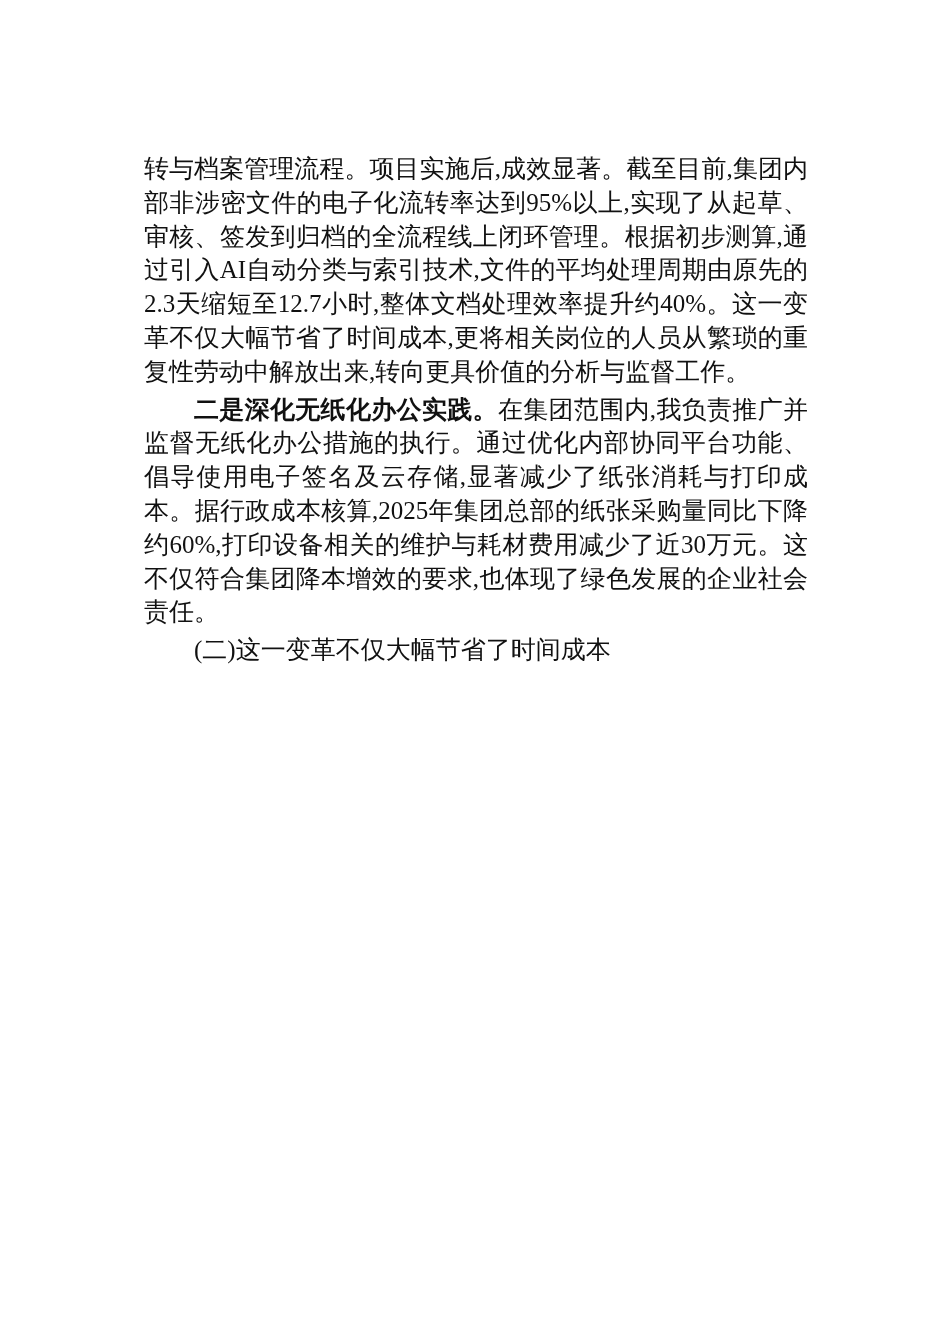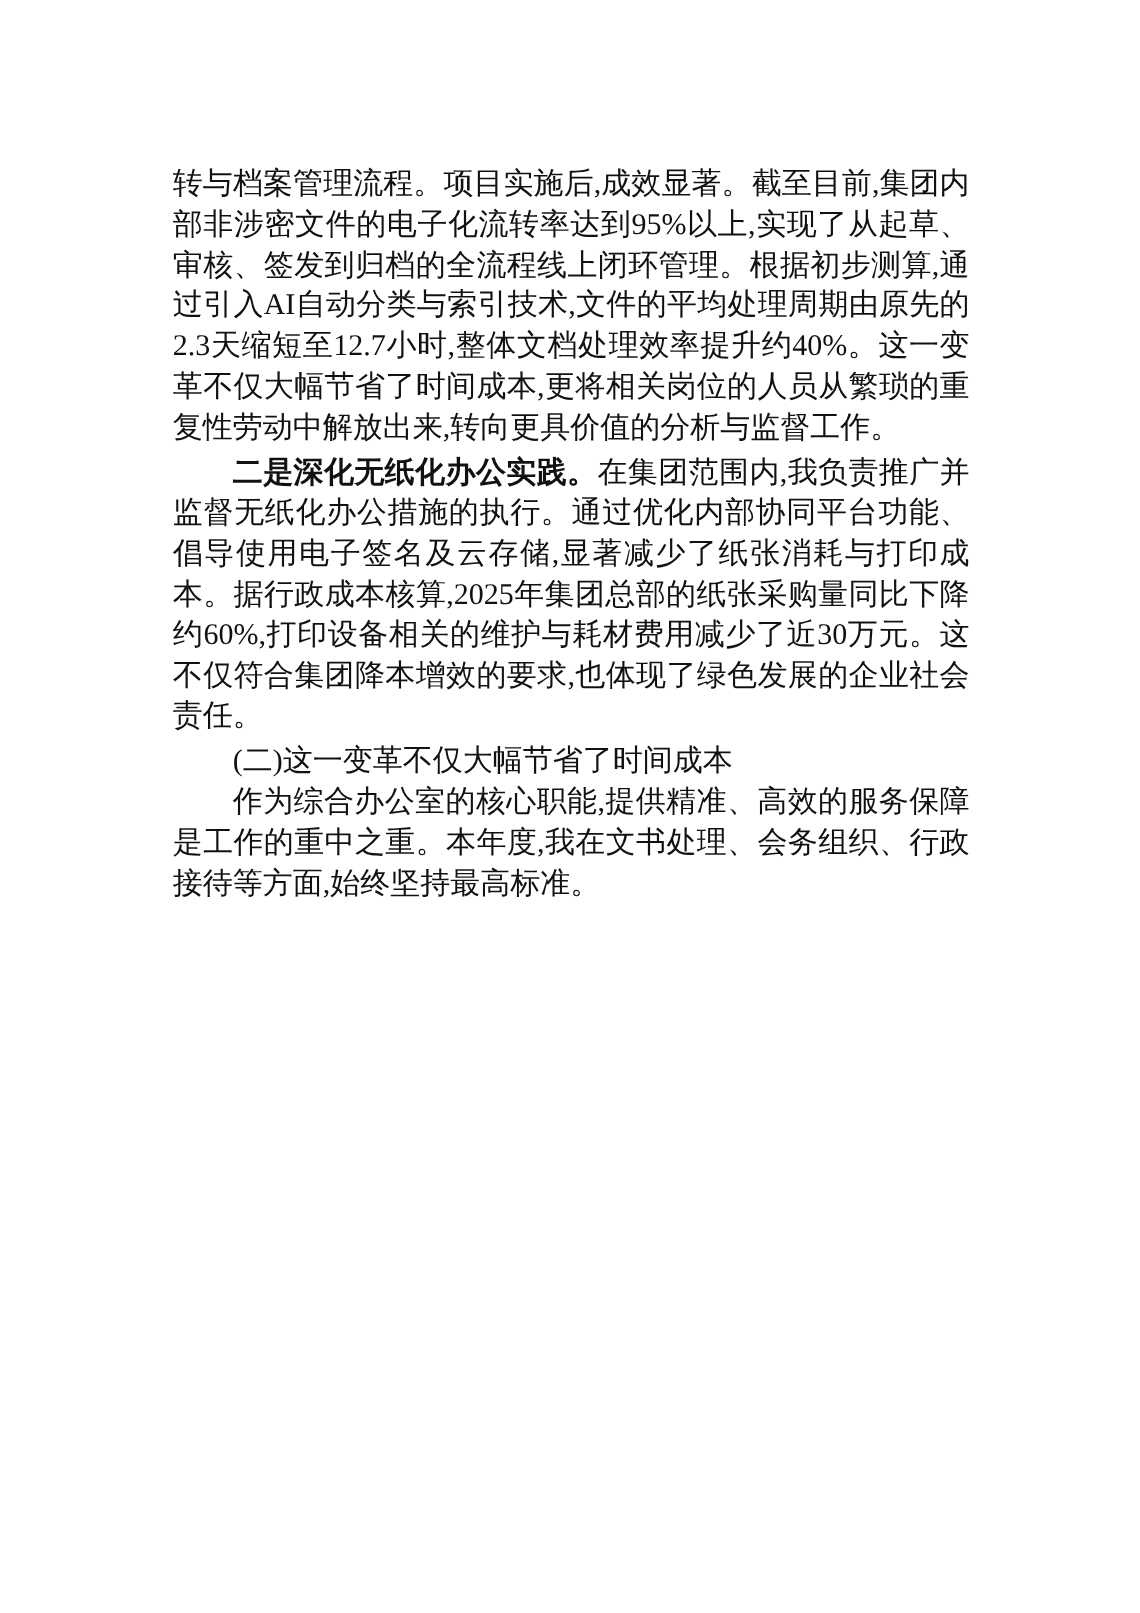--- a/index.html
+++ b/index.html
@@ -1,20 +1,20 @@
 <!DOCTYPE html>
 <html><head>
   <meta charset="utf-8">
   <style>
     html, body { margin: 0; padding: 0; background: #ffffff; }
     body { width: 950px; height: 1344px; position: relative; overflow: hidden; }
     .page {
       position: absolute;
       left: 144px;
-      top: 137px;
+      top: 152px;
       width: 664px;
       font-family: "Liberation Serif", "DejaVu Serif", serif;
       font-size: 25px;
       line-height: 33.8px;
       color: #111111;
       text-align: justify;
       text-justify: inter-character;
     }
     .para { margin: 0; }
     .para.gap { margin-top: 4px; }
@@ -31,18 +31,15 @@
   </p>
 
   <p class="para indent gap">
     <span class="bold">二是深化无纸化办公实践。</span><span>在集团范围内,我负责推广并监督无纸化办公措施的执行。通过优化内部协同平台功能、倡导使用电子签名及云存储,显著减少了纸张消耗与打印成本。据行政成本核算,2025年集团总部的纸张采购量同比下降约60%,打印设备相关的维护与耗材费用减少了近30万元。这不仅符合集团降本增效的要求,也体现了绿色发展的企业社会责任。</span>
   </p>
 
   <p class="para heading">
     <span>(二)这一变革不仅大幅节省了时间成本</span>
   </p>
 
-  <p class="para indent">
-    <span>作为综合办公室的核心职能,提供精准、高效的服务保障是工作的重中之重。本年度,我在文书处理、会务组织、行政接待等方面,始终坚持最高标准。</span>
-  </p>
 
 
 </div>
 
 </body></html>

